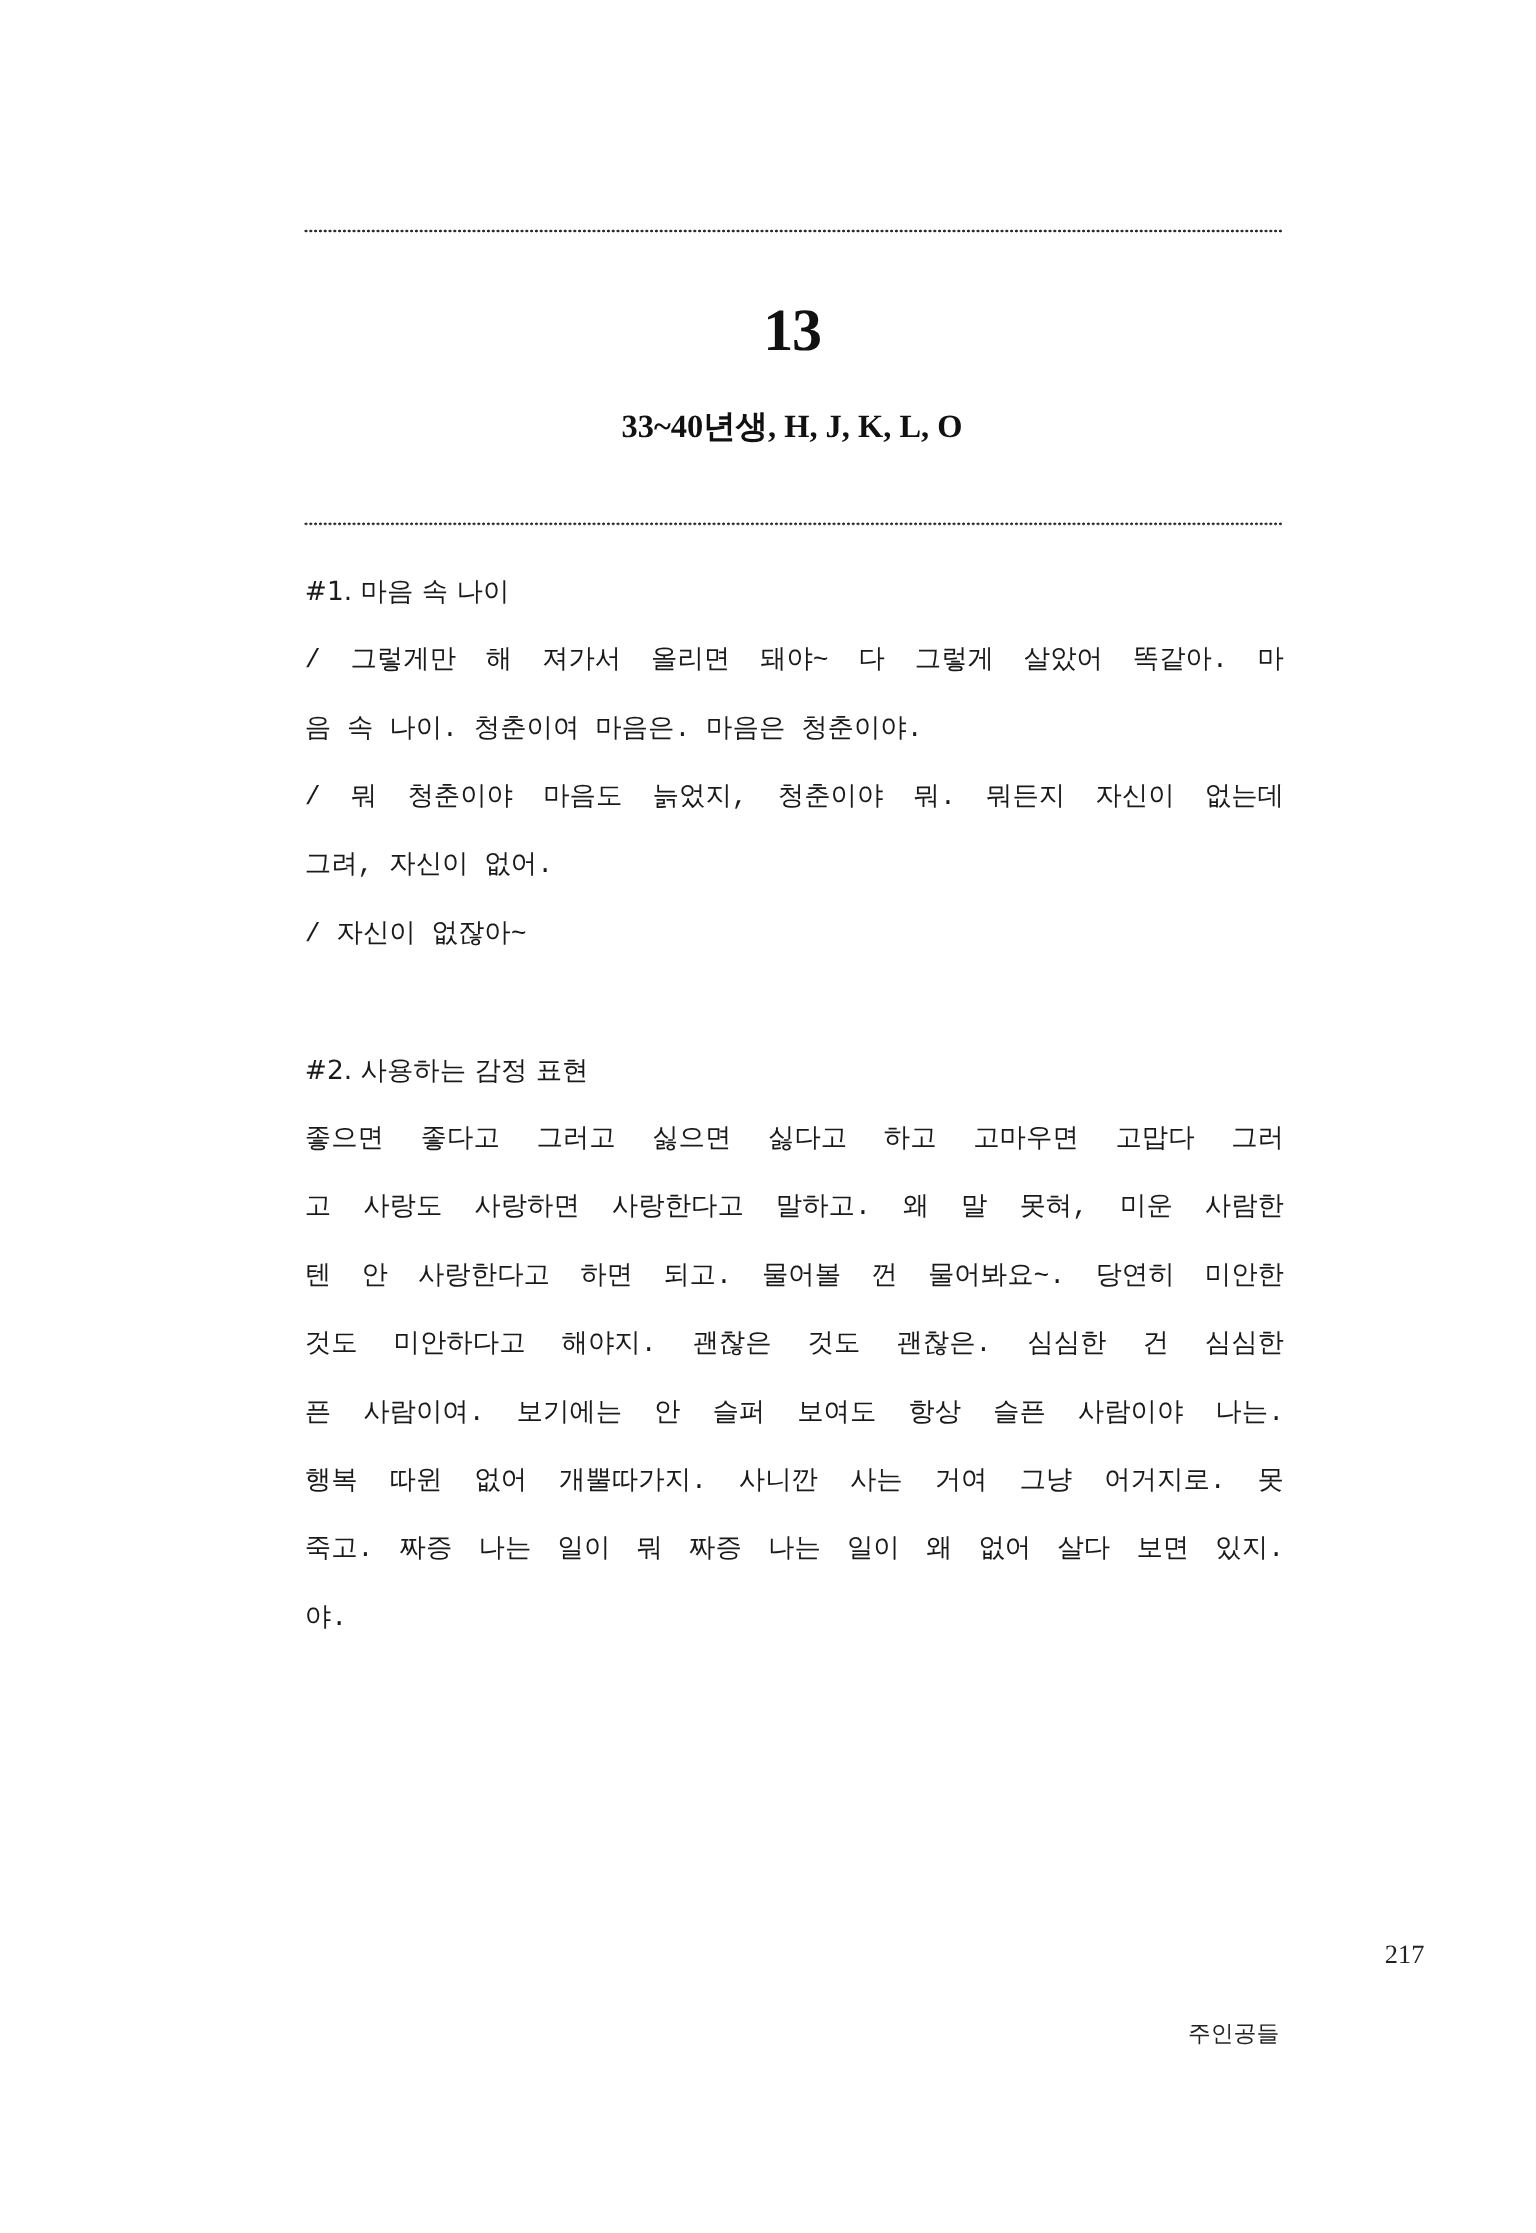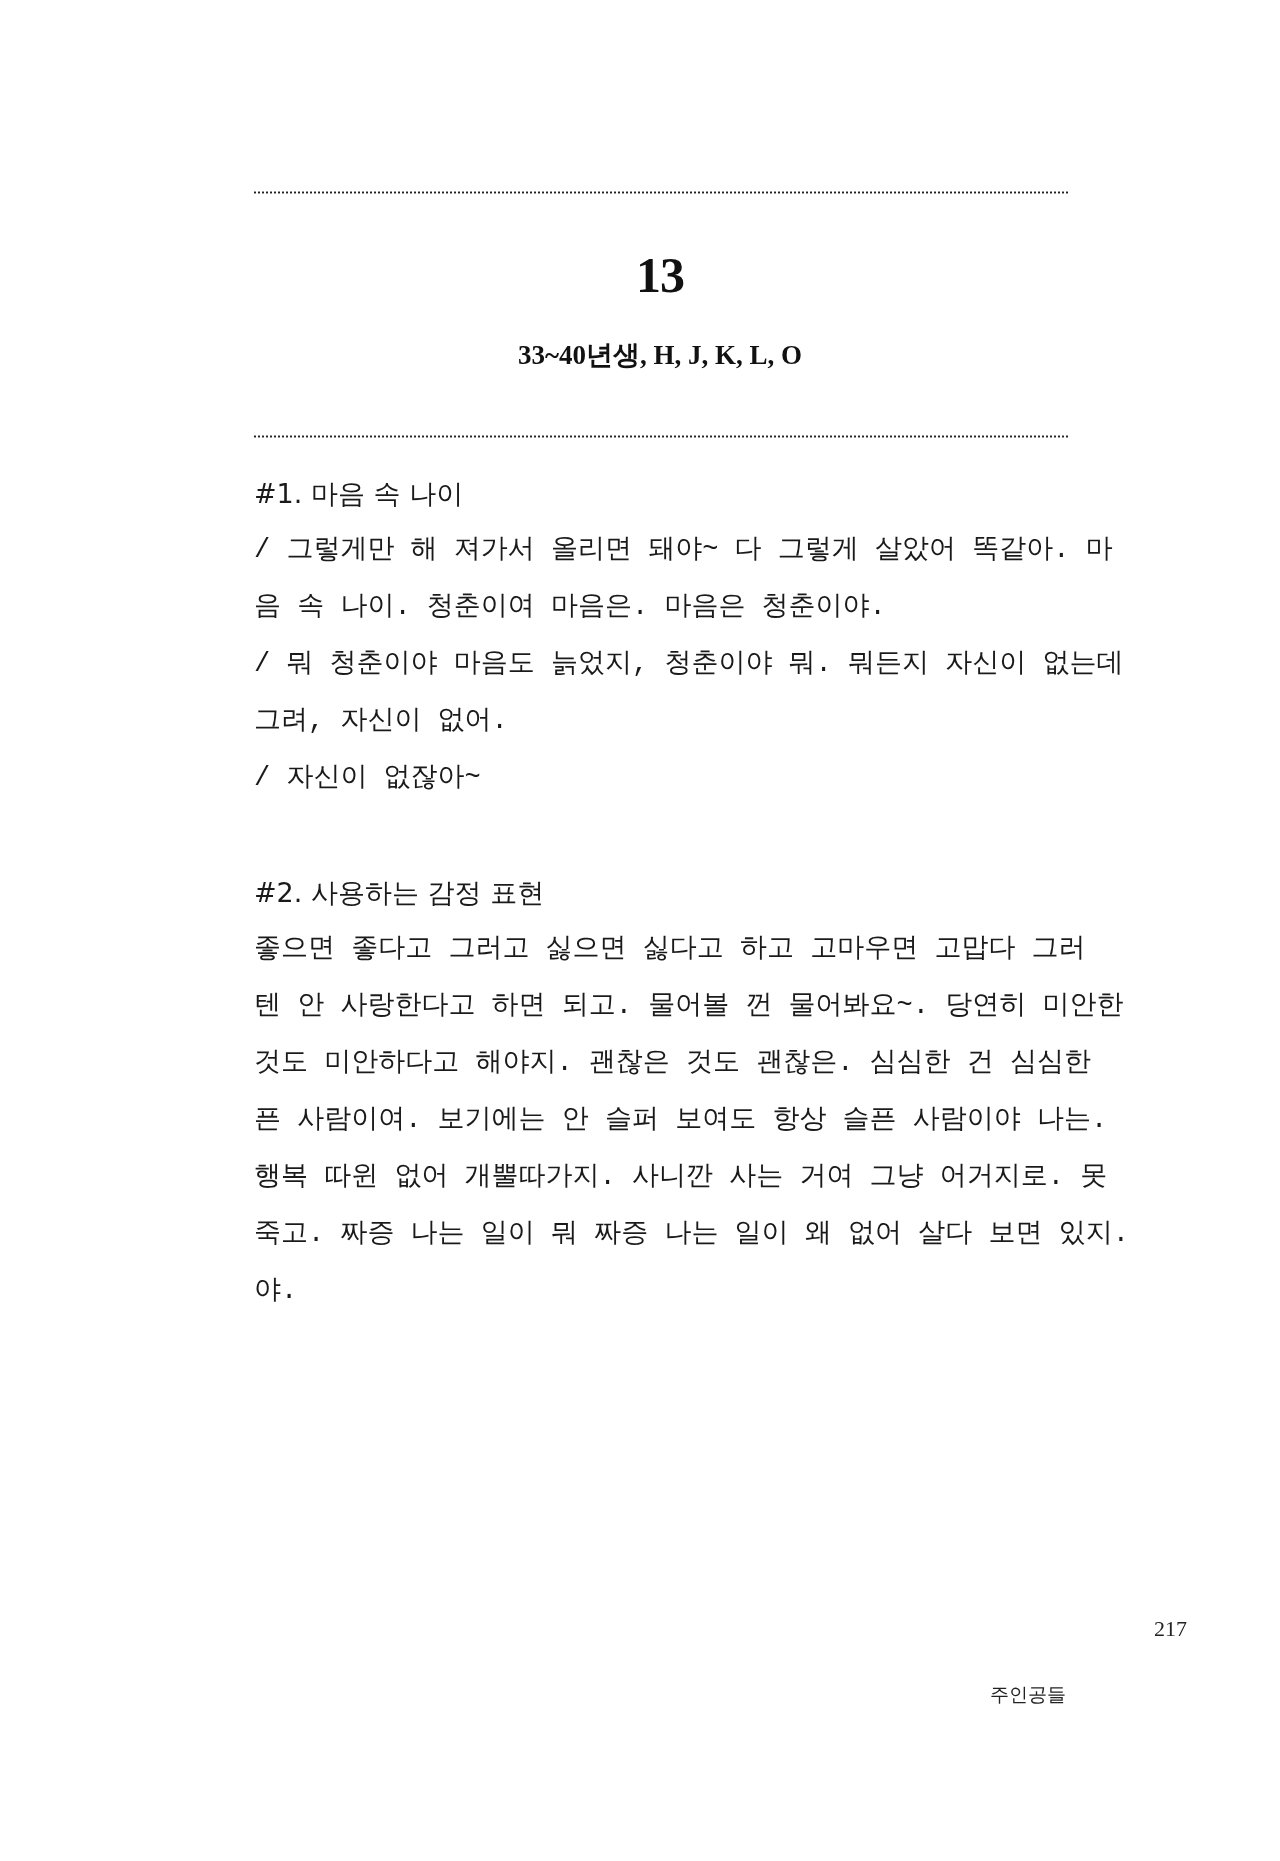--- a/index.html
+++ b/index.html
@@ -53,21 +53,21 @@
       font-size: 27px;
       line-height: 38px;
     }
 
     .body-text {
       position: absolute;
       left: 254px;
       top: 465px;
       width: 816px;
       font-family: "DejaVu Sans", "Liberation Sans", sans-serif;
-      font-size: 27px;
+      font-size: 22px;
       line-height: 57px;
       color: #1a1a1a;
       text-align: justify;
     }
     .section { margin: 0; }
     .section + .section { margin-top: 57px; }
     .section-heading {
       display: block;
       font-weight: normal;
     }
@@ -78,21 +78,21 @@
       font-family: Liberation Mono, monospace;
     }
     .line.last {
       text-align-last: left;
     }
 
     .footer-title {
       position: absolute;
       left: 990px;
       top: 1682px;
-      font-family: Liberation Mono, monospace;
+      font-family: Liberation Sans, sans-serif;
       font-size: 19px;
       line-height: 28px;
       color: #222;
     }
     .footer-page {
       position: absolute;
       left: 1154px;
       top: 1615px;
       font-family: "Liberation Serif", "DejaVu Serif", serif;
       font-size: 22px;
@@ -119,20 +119,21 @@
       <span class="line">/ 그렇게만 해 져가서 올리면 돼야~ 다 그렇게 살았어 똑같아. 마</span>
       <span class="line last">음 속 나이. 청춘이여 마음은. 마음은 청춘이야.</span>
       <span class="line">/ 뭐 청춘이야 마음도 늙었지, 청춘이야 뭐. 뭐든지 자신이 없는데</span>
       <span class="line last">그려, 자신이 없어.</span>
       <span class="line last">/ 자신이 없잖아~</span>
     </div>
 
     <div class="section">
       <span class="section-heading">#2. 사용하는 감정 표현</span>
       <span class="line">좋으면 좋다고 그러고 싫으면 싫다고 하고 고마우면 고맙다 그러</span>
+      <span class="line">고 사랑도 사랑하면 사랑한다고 말하고. 왜 말 못혀, 미운 사람한</span>
       <span class="line">텐 안 사랑한다고 하면 되고. 물어볼 껀 물어봐요~. 당연히 미안한</span>
       <span class="line">것도 미안하다고 해야지. 괜찮은 것도 괜찮은. 심심한 건 심심한</span>
       <span class="line">픈 사람이여. 보기에는 안 슬퍼 보여도 항상 슬픈 사람이야 나는.</span>
       <span class="line">행복 따윈 없어 개뿔따가지. 사니깐 사는 거여 그냥 어거지로. 못</span>
       <span class="line">죽고. 짜증 나는 일이 뭐 짜증 나는 일이 왜 없어 살다 보면 있지.</span>
       <span class="line last">야.</span>
     </div>
 
   </div>
 

